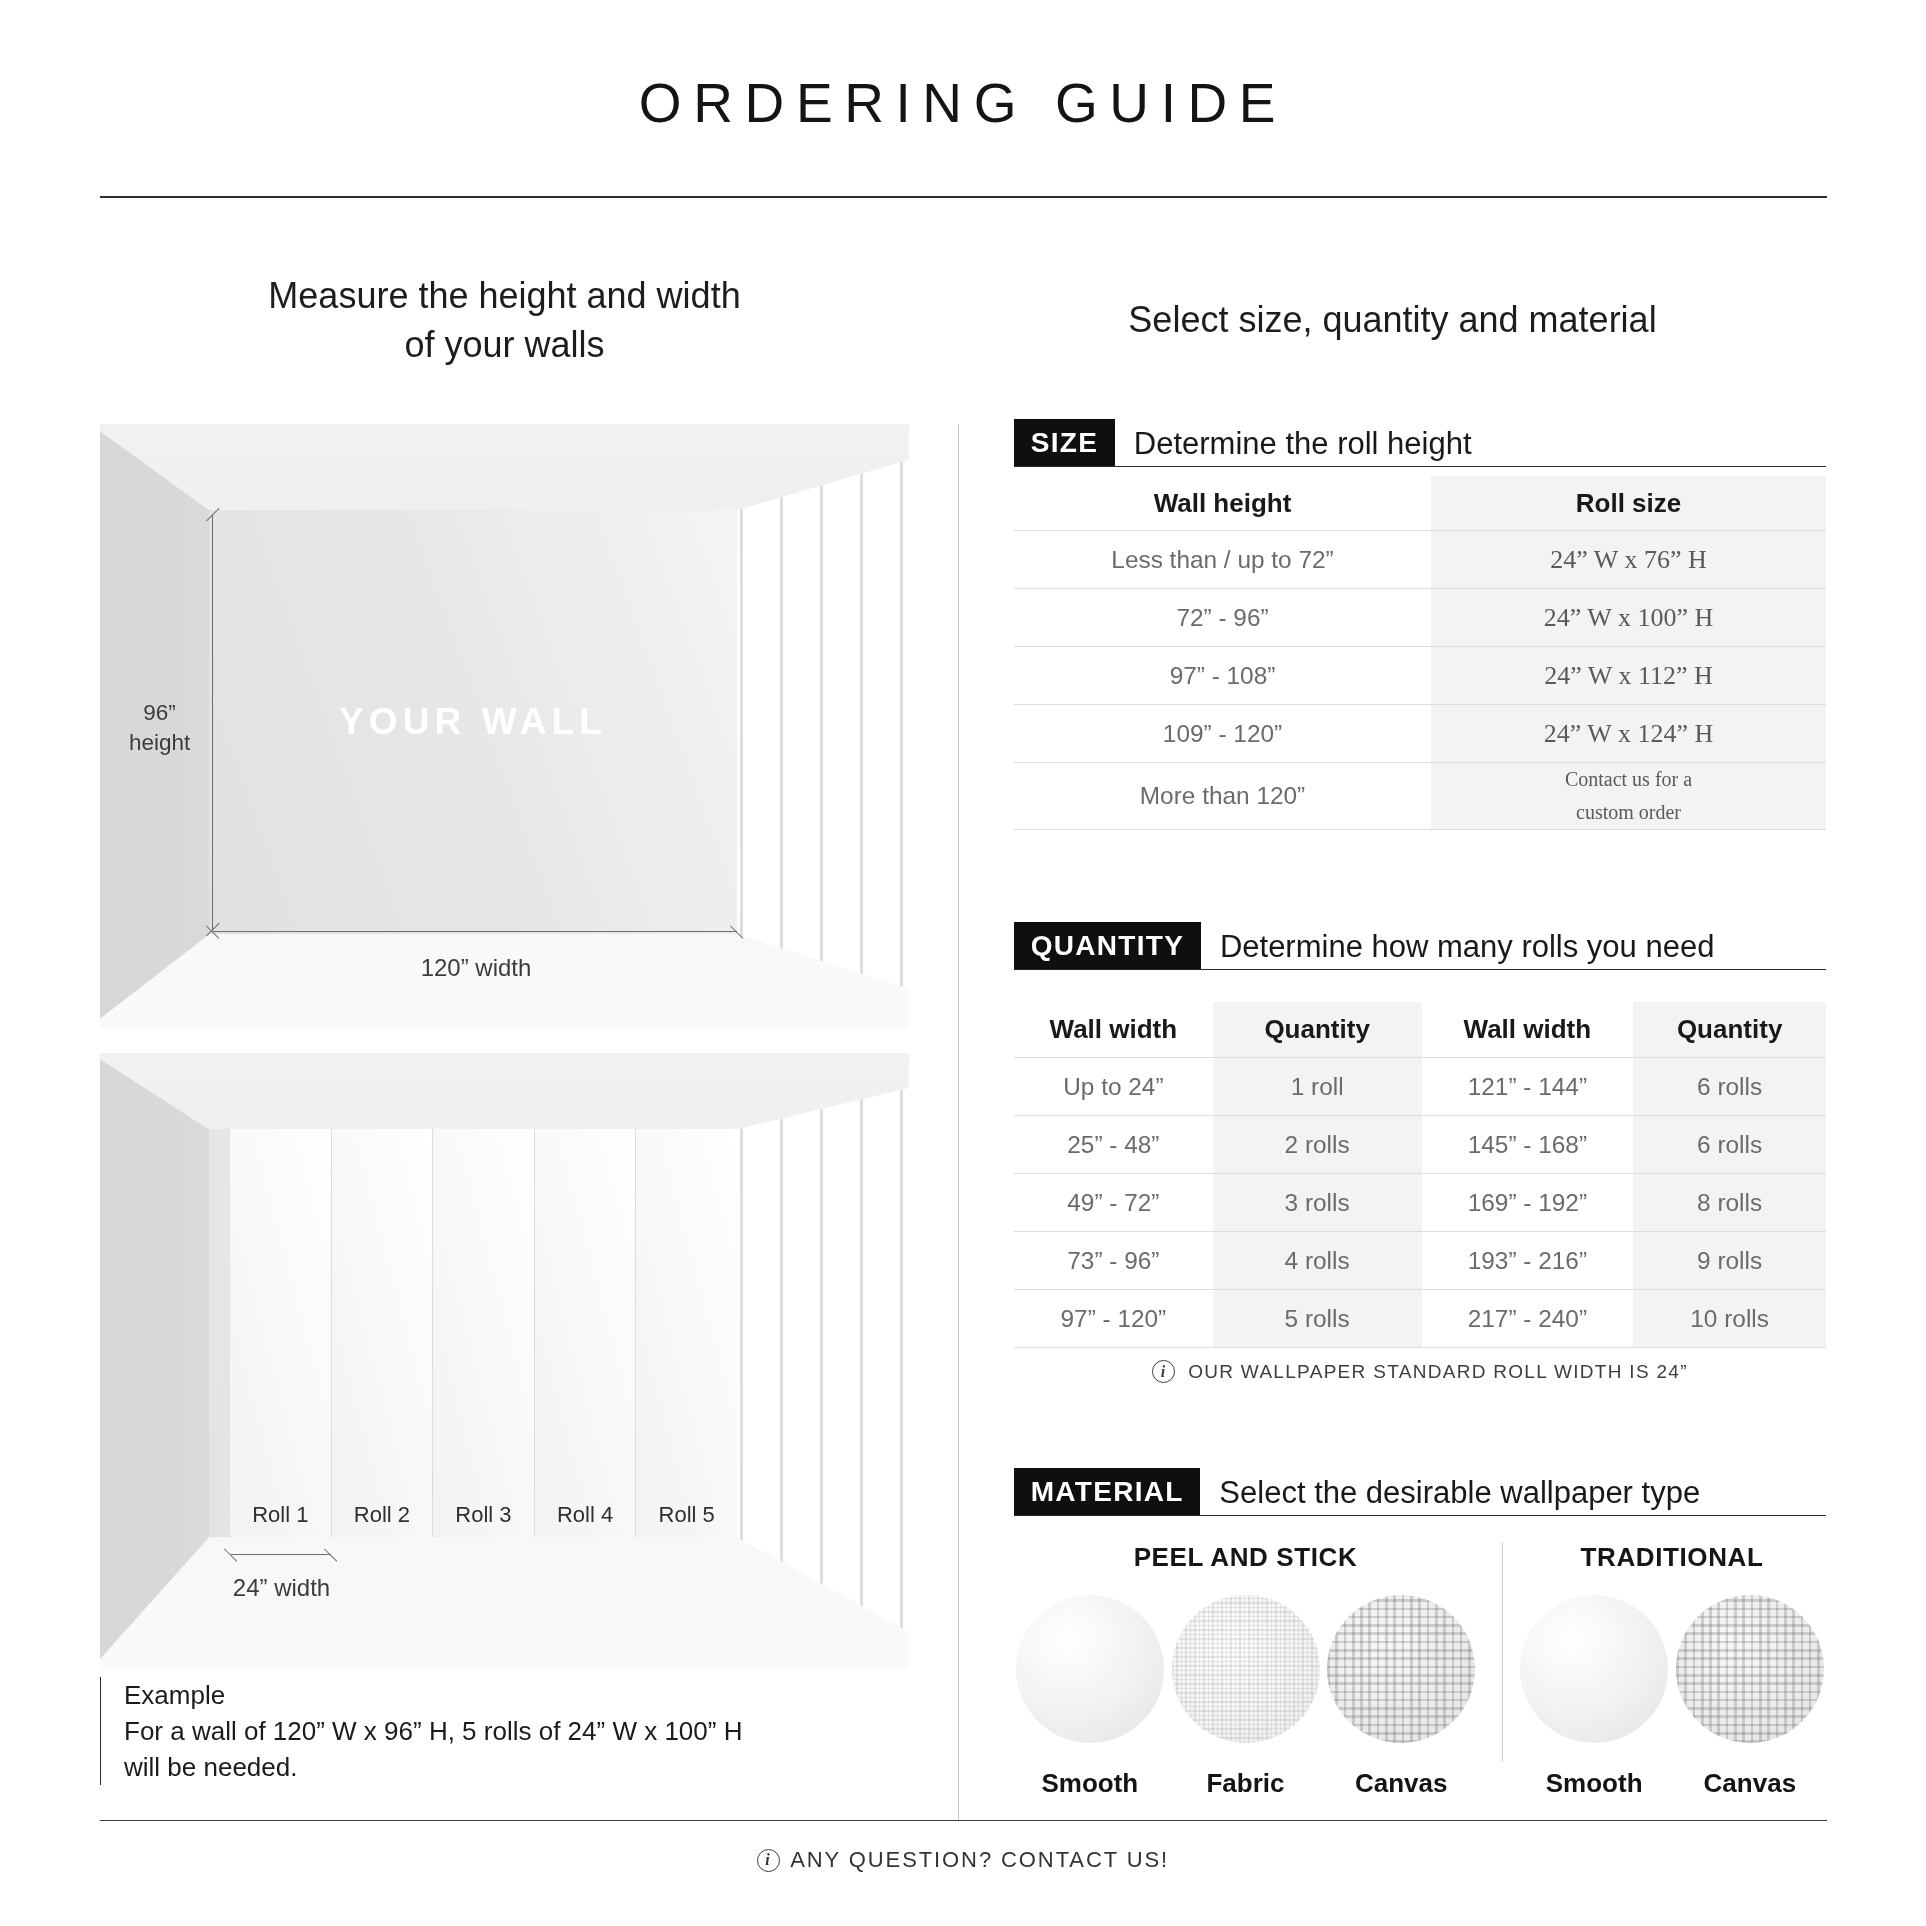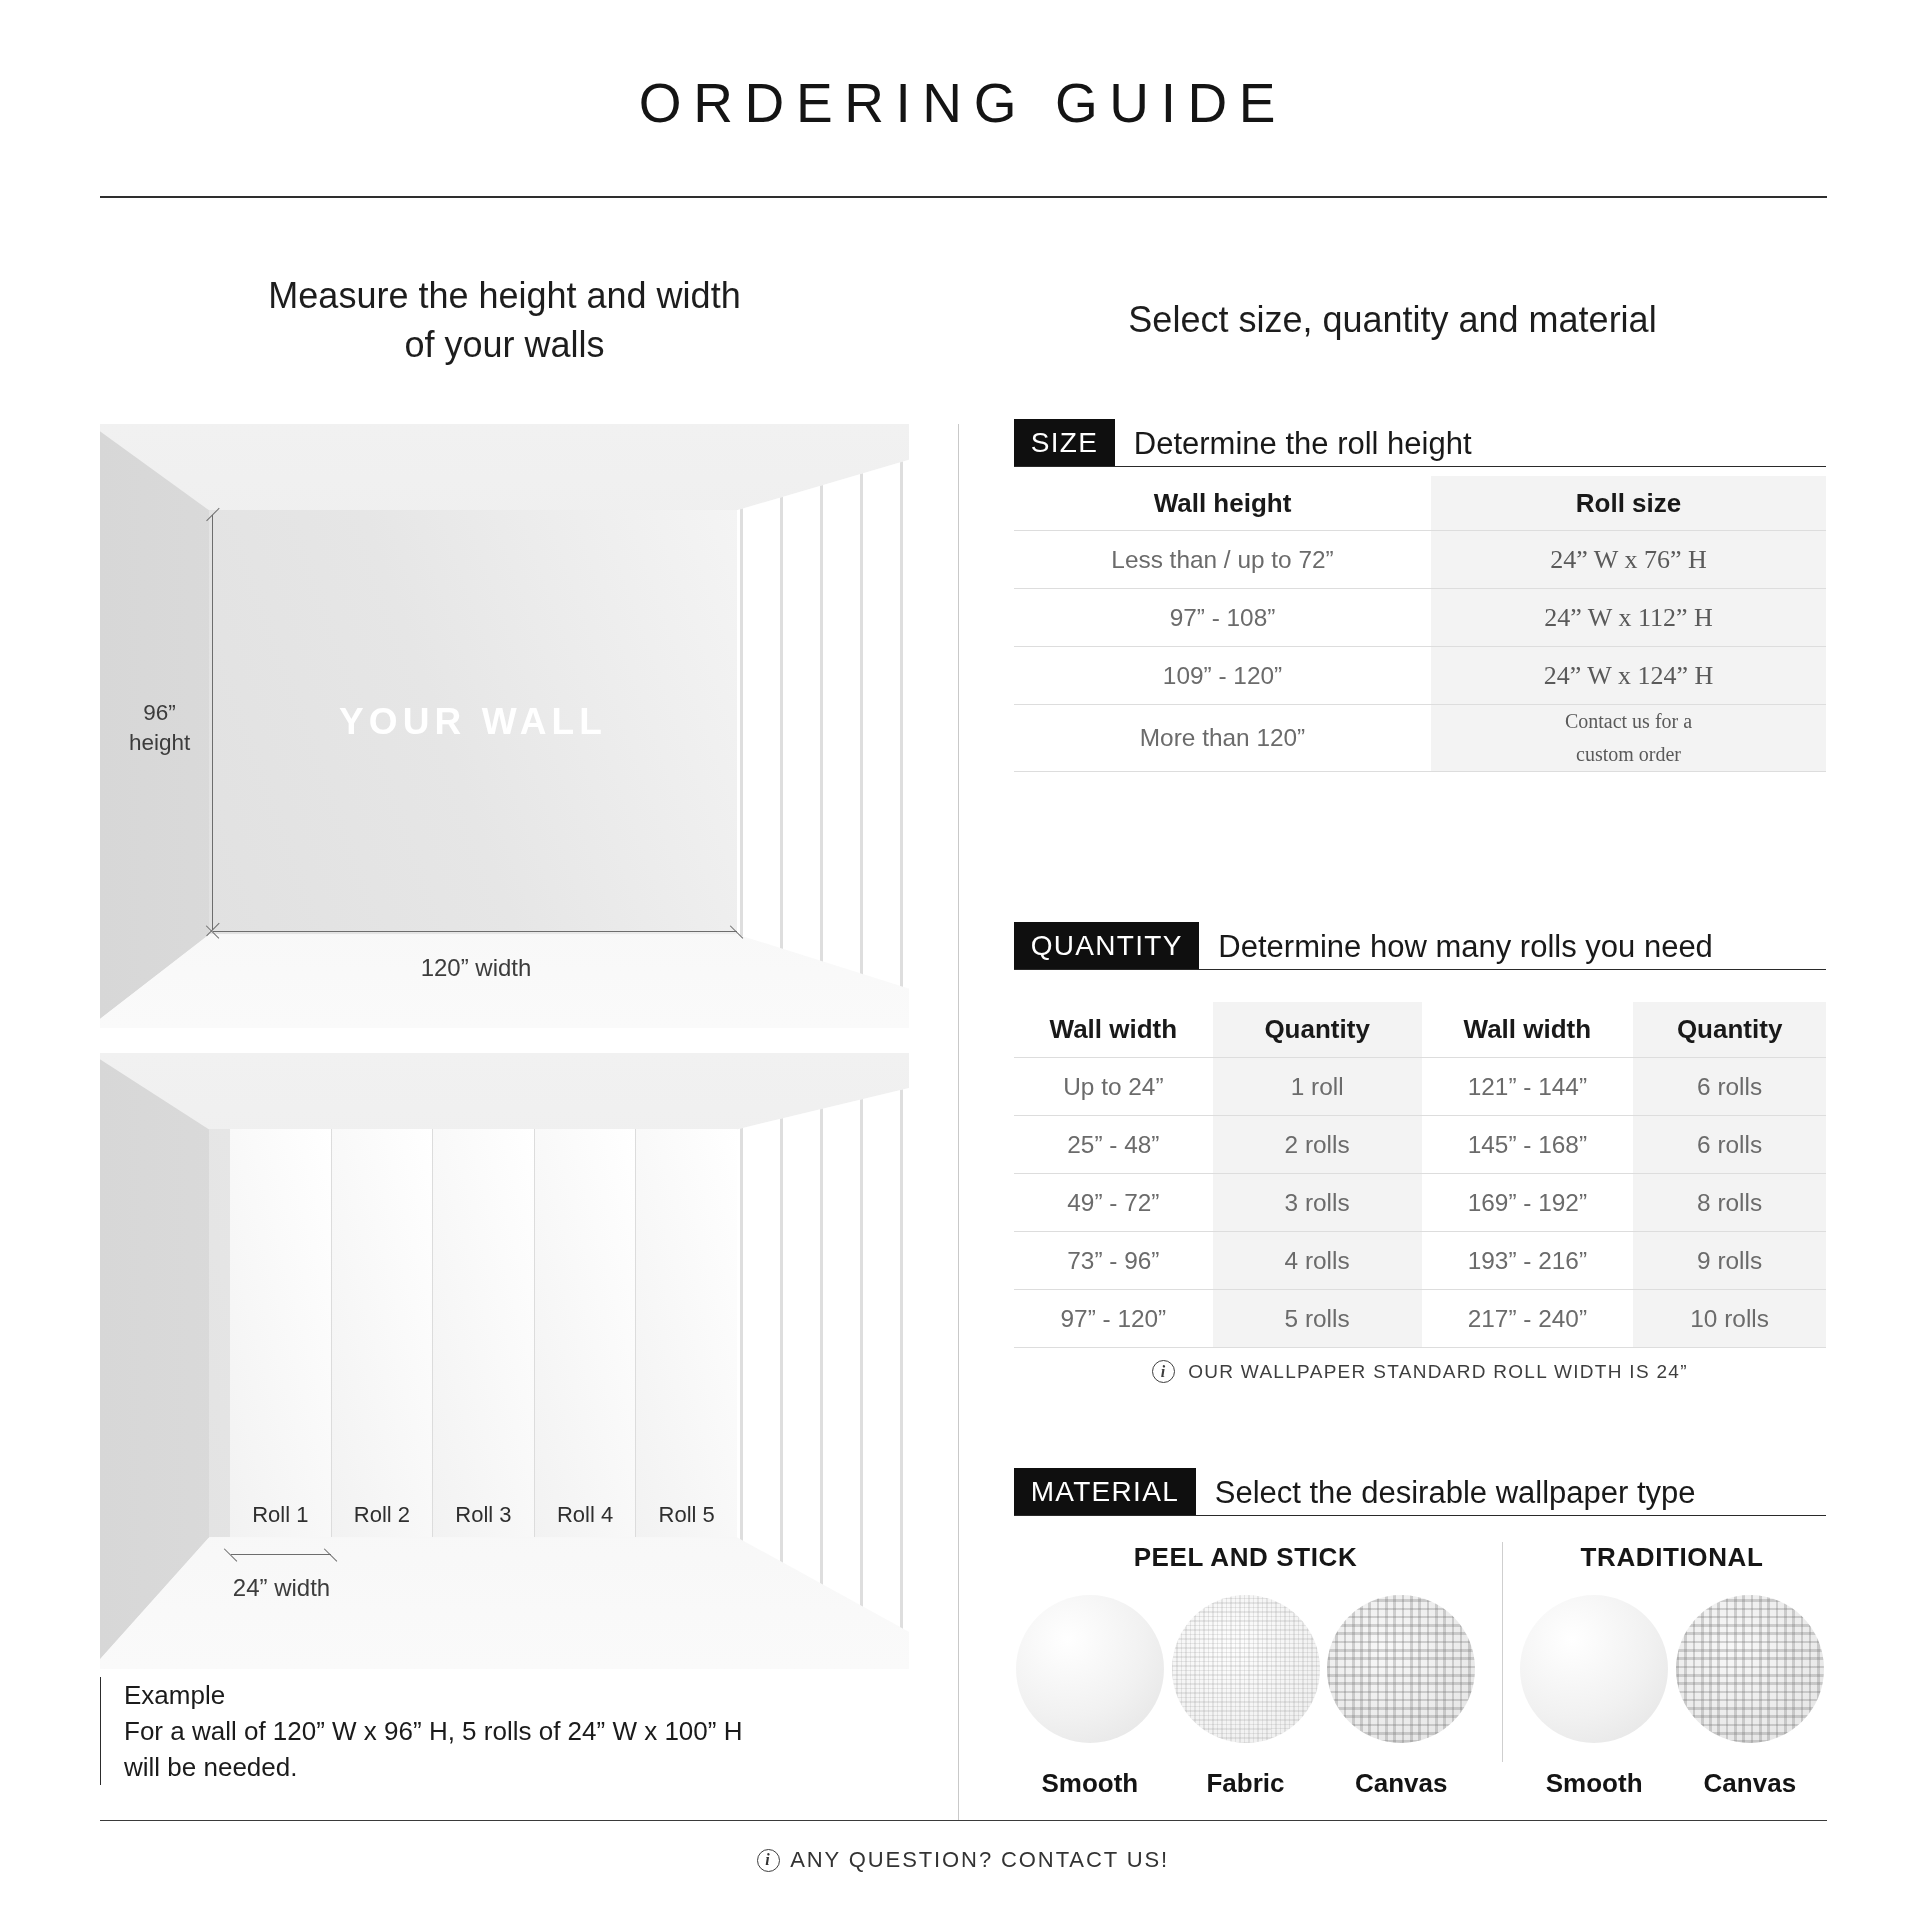--- a/index.html
+++ b/index.html
@@ -74,21 +74,21 @@
   .lab-width2 { left:98px; top:521px; width:167px; font-size:24px; }
 
   
   .example { position:absolute; left:100px; top:1677px; width:796px; border-left:1.9px solid #2c2c2c;
              padding-left:23px; font-size:26px; line-height:36px; color:#1b1b1b; }
   .pre { white-space:pre-line; }
 
   
   .section-header { position:absolute; left:1014px; width:812px; display:flex; align-items:flex-end;
                     gap:19px; border-bottom:1.9px solid #2a2a2a; }
-  .badge { background:#0f0f0f; color:#ffffff; font-weight:400; font-size:28px; letter-spacing:1.3px;
+  .badge { background:#0f0f0f; color:#ffffff; font-weight:700; font-size:28px; letter-spacing:1.3px;
            padding:8.3px 16.7px 7px; }
   .section-sub { font-size:31px; color:#191919; padding-bottom:4.5px; white-space:nowrap; }
   .size-header { top:419px; }
   .quantity-header { top:922px; }
   .material-header { top:1468px; }
 
   .size-table { position:absolute; left:1014px; top:476px; width:812px; }
   .st-row { display:flex; border-bottom:1.3px solid #dddddd; align-items:center; }
   .st-row .c1 { width:417px; text-align:center; }
   .st-row .c2 { width:395px; align-self:stretch; background:#f3f3f3; display:flex;
@@ -202,20 +202,24 @@
   <div class="size-table">
     <div class="st-row st-head">
       <div class="c1">Wall height</div>
       <div class="c2">Roll size</div>
     </div>
     <div class="st-row st-data">
       <div class="c1">Less than / up to 72”</div>
       <div class="c2">24” W x 76” H</div>
     </div>
     <div class="st-row st-data">
+      <div class="c1">72” - 96”</div>
+      <div class="c2">24” W x 100” H</div>
+    </div>
+    <div class="st-row st-data">
       <div class="c1">97” - 108”</div>
       <div class="c2">24” W x 112” H</div>
     </div>
     <div class="st-row st-data">
       <div class="c1">109” - 120”</div>
       <div class="c2">24” W x 124” H</div>
     </div>
     <div class="st-row st-data st-last">
       <div class="c1">More than 120”</div>
       <div class="c2 pre">Contact us for a

